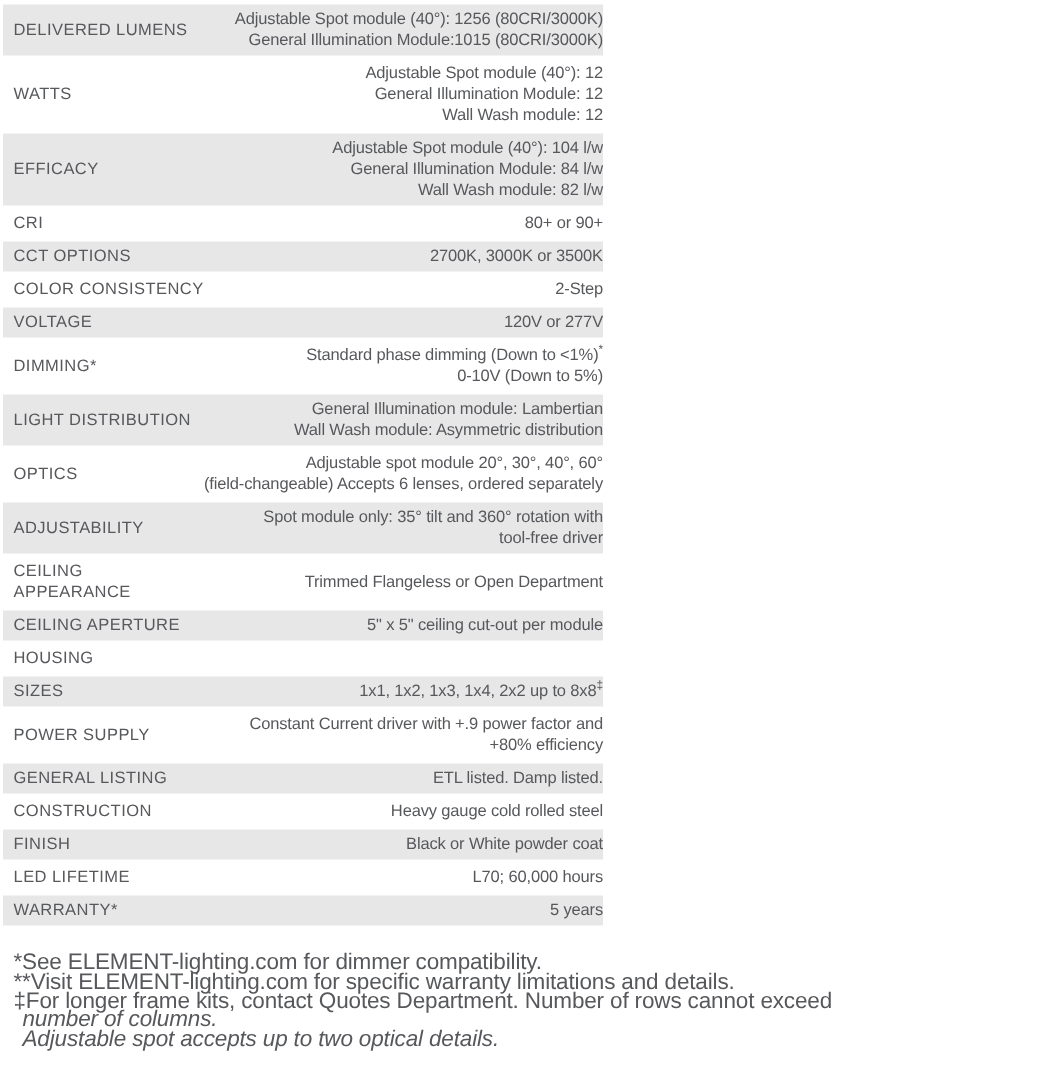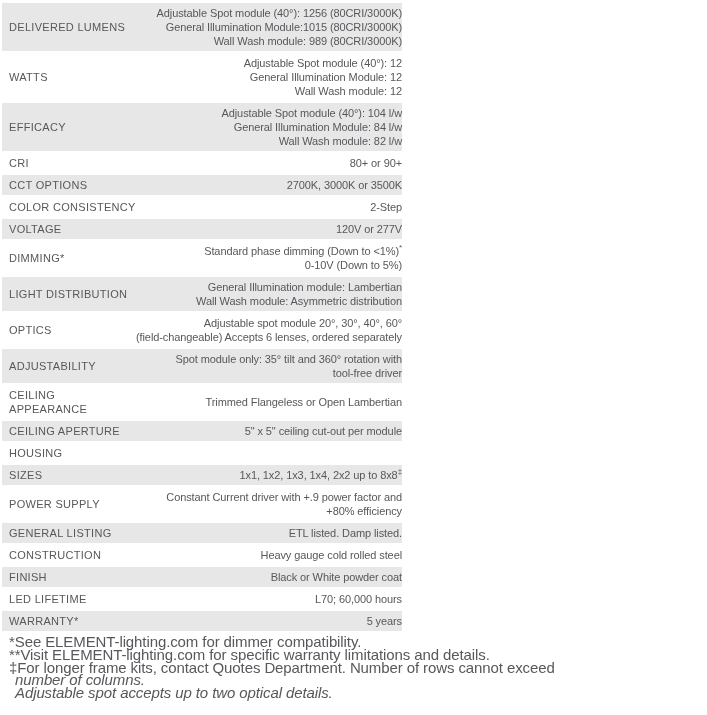--- a/index.html
+++ b/index.html
@@ -79,21 +79,20 @@
 </head>
 <body>
 
 <div class="page">
   <div class="spec-table" id="spec-table">
       <div class="spec-row alt">
         <div class="label">DELIVERED LUMENS</div>
         <div class="value">
           <div class="vline"><span>Adjustable Spot module (40°): 1256 (80CRI/3000K)</span></div>
           <div class="vline"><span>General Illumination Module:1015 (80CRI/3000K)</span></div>
-          <div class="vline"><span>Wall Wash module: 989 (80CRI/3000K)</span></div>
         </div>
       </div>
       <div class="spec-row">
         <div class="label">WATTS</div>
         <div class="value">
           <div class="vline"><span>Adjustable Spot module (40°): 12</span></div>
           <div class="vline"><span>General Illumination Module: 12</span></div>
           <div class="vline"><span>Wall Wash module: 12</span></div>
         </div>
       </div>
@@ -153,21 +152,21 @@
       <div class="spec-row alt">
         <div class="label">ADJUSTABILITY</div>
         <div class="value">
           <div class="vline"><span>Spot module only: 35° tilt and 360° rotation with</span></div>
           <div class="vline"><span>tool-free driver</span></div>
         </div>
       </div>
       <div class="spec-row">
         <div class="label">CEILING APPEARANCE</div>
         <div class="value">
-          <div class="vline"><span>Trimmed Flangeless or Open Lambertian</span></div>
+          <div class="vline"><span>Trimmed Flangeless or Open Department</span></div>
         </div>
       </div>
       <div class="spec-row alt">
         <div class="label">CEILING APERTURE</div>
         <div class="value">
           <div class="vline"><span>5" x 5" ceiling cut-out per module</span></div>
         </div>
       </div>
       <div class="spec-row">
         <div class="label">HOUSING</div>

